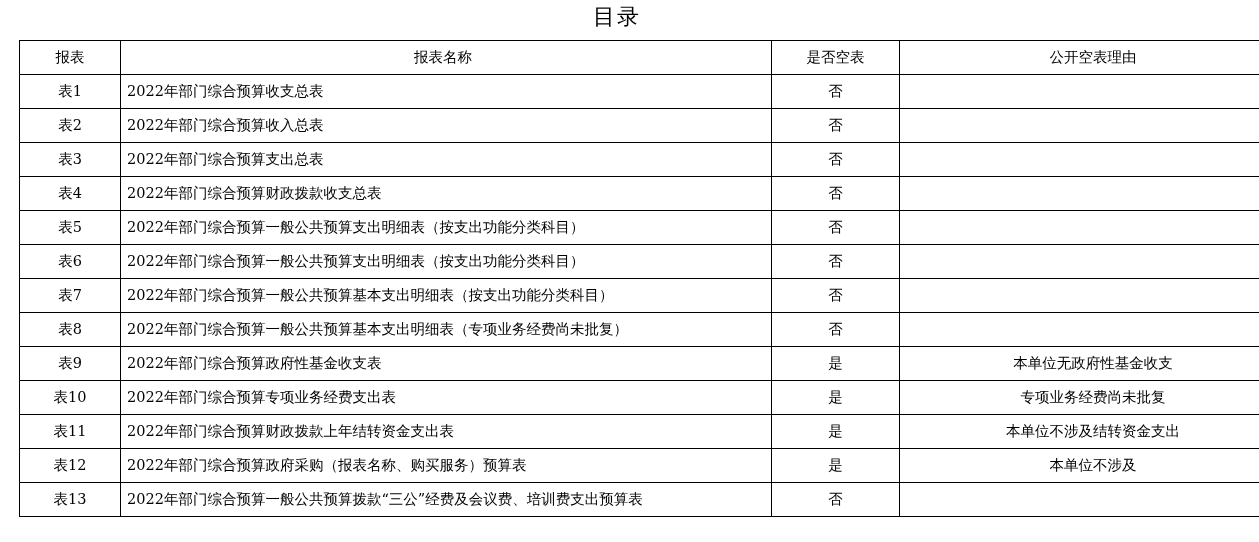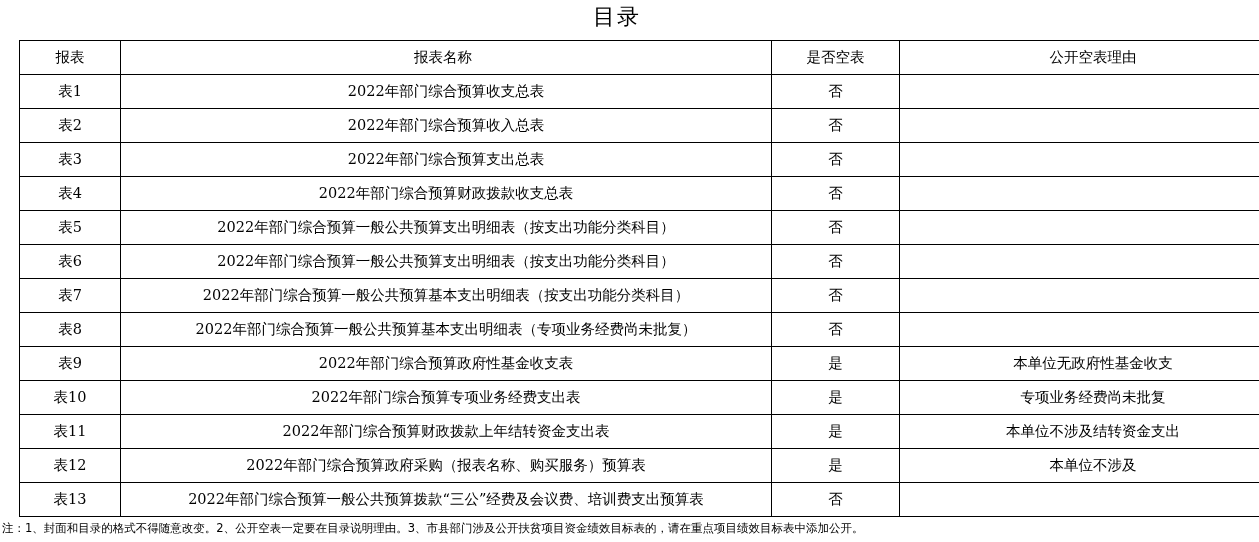--- a/index.html
+++ b/index.html
@@ -38,21 +38,21 @@
   table.catalog th,
   table.catalog td {
     border: 1px solid #000000;
     font-size: 14.5px;
     font-weight: normal;
     padding: 0 6px;
     height: 33px;
     vertical-align: middle;
   }
   .col-no    { width: 88px;  text-align: center; }
-  .col-name  { width: 644px; text-align: center; padding-left: 8px; }
+  .col-name  { width: 644px; text-align: left; padding-left: 8px; }
   .col-empty { width: 115px; text-align: center; }
   .col-reason{ width: 374px; text-align: center; }
 
   thead td { text-align: center; }
   thead td.col-name { text-align: center; padding-left: 0; }
 
   .note {
     position: absolute;
     left: 2px;
     top: 521px;
@@ -153,15 +153,14 @@
       </tr>
       <tr>
         <td class="col-no">表13</td>
         <td class="col-name">2022年部门综合预算一般公共预算拨款“三公”经费及会议费、培训费支出预算表</td>
         <td class="col-empty">否</td>
         <td class="col-reason"></td>
       </tr>
     </tbody>
   </table>
 
-  <div class="note">注：1、封面和目录的格式不得随意改变。2、公开空表一定要在目录说明理由。3、市县部门涉及公开扶贫项目资金绩效目标表的，请在重点项目绩效目标表中添加公开。</div>
 
 </div>
 
 </body></html>

